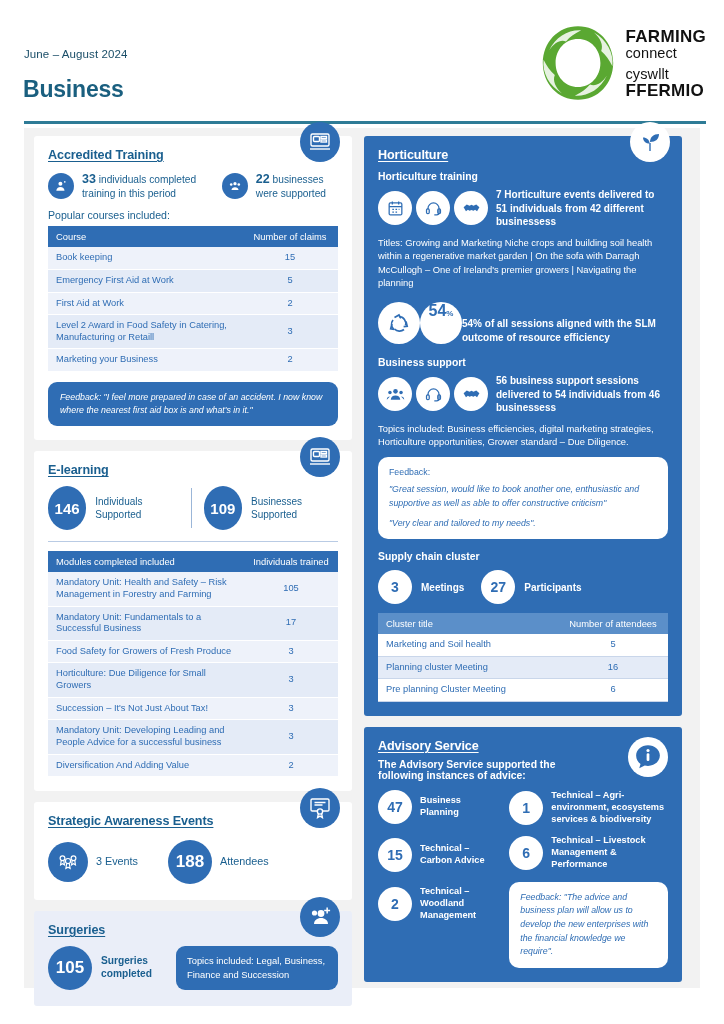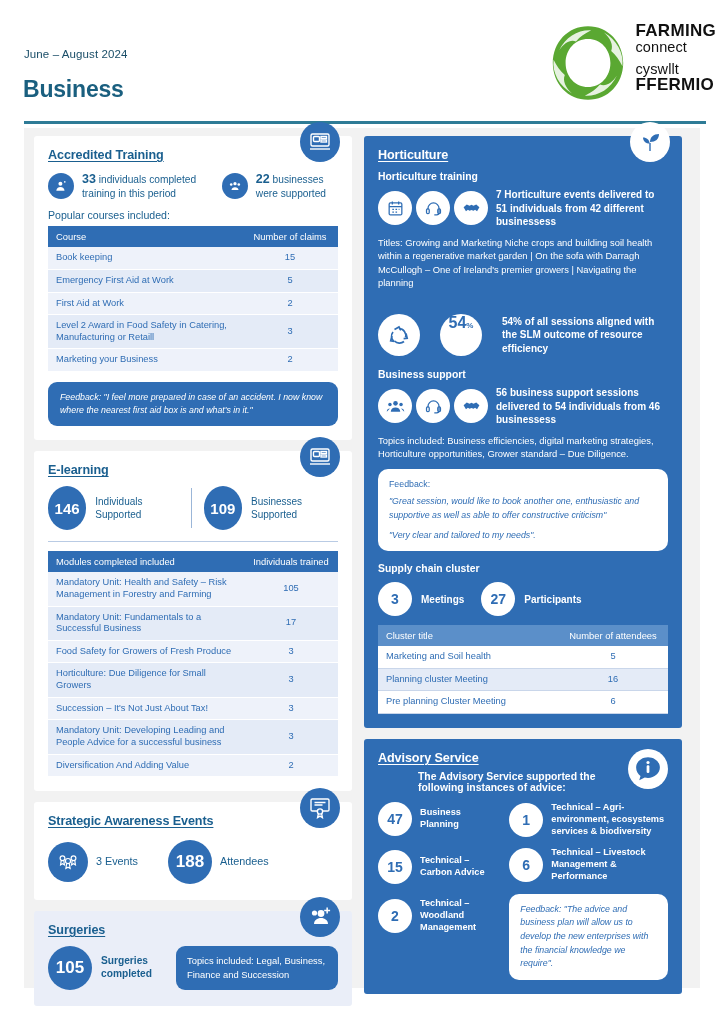--- a/index.html
+++ b/index.html
@@ -23,22 +23,22 @@
   }
   .date-line {
     position: absolute; left: 24px; top: 48px;
     font-size: 11.5px; color: #1a4e68; letter-spacing: .1px;
   }
   .page-title {
     position: absolute; left: 23px; top: 76px;
     font-size: 23px; font-weight: bold; color: #1a5f7f; letter-spacing: -.2px;
   }
   .logo-wrap {
-    position: absolute; right: 8px; top: 22px;
-    display: flex; gap: 8px;
+    position: absolute; right: 18px; top: 22px;
+    display: flex; align-items: center; gap: 8px;
   }
   .logo-mark { width: 80px; height: 82px; display:block; }
   .logo-text { line-height: 1.0; }
   .logo-text .l1 { font-size: 17px; font-weight: bold; color:#111; letter-spacing:.3px; }
   .logo-text .l2 { font-size: 14.5px; color:#111; letter-spacing:.1px; margin-top:1px;}
   .logo-text .l3 { font-size: 14.5px; color:#111; letter-spacing:.1px; margin-top:7px;}
   .logo-text .l4 { font-size: 17px; font-weight: bold; color:#111; letter-spacing:.3px; margin-top:0px;}
 
   .rule {
     position: absolute; left: 24px; right: 18px; top: 121px;
@@ -150,21 +150,21 @@
 
   
   .icon-trio { display:flex; align-items:center; gap:4px; }
   .ic-circ {
     width:34px;height:34px;border-radius:50%;background:#ffffff;
     display:flex;align-items:center;justify-content:center;flex:0 0 auto;
   }
   .trio-row { display:flex; align-items:center; gap:8px; margin-top:6px; }
   .trio-text { font-size:10px; font-weight:bold; color:#fff; line-height:1.35; }
 
-  .pct-row { display:flex; align-items:center; gap:20px; margin-top:24px; }
+  .pct-row { display:flex; align-items:flex-end; gap:0; margin-top:12px; }
   .pct-circ {
     width:42px;height:42px;border-radius:50%;background:#fff;color:#2f6db4;
     display:flex;align-items:baseline;justify-content:center;font-weight:bold;font-size:16px;
   }
   .pct-circ sup { font-size:8px; }
 
   .sc-row { display:flex; align-items:center; gap:9px; margin-top:8px; }
   .sc-circ {
     width:34px;height:34px;border-radius:50%;background:#fff;color:#2f6db4;
     display:flex;align-items:center;justify-content:center;font-weight:bold;font-size:14px;
@@ -544,21 +544,21 @@
         <div class="corner-icon white-bg" style="top:10px; right:14px;">
           <svg width="30" height="30" viewBox="0 0 24 24" fill="#2f6db4">
             <path d="M12 2.5c5.2 0 9.5 3.7 9.5 8.3 0 4.6-4.3 8.3-9.5 8.3-.9 0-1.8-.1-2.6-.3L5 21l1-3.4C4.1 16.1 2.5 13.8 2.5 10.8c0-4.6 4.3-8.3 9.5-8.3z"></path>
             <g fill="#fff">
                 <circle cx="12" cy="6.8" r="1.25"></circle>
                 <rect x="10.9" y="9" width="2.2" height="6.2" rx="1"></rect>
               </g>
           </svg>
         </div>
         <div class="card-title">Advisory Service</div>
-        <div class="sub-label" style="margin-top:6px; width:225px;margin-left:40px;">The Advisory Service supported the following instances of advice:</div>
+        <div class="sub-label" style="margin-top:6px; width:225px;">The Advisory Service supported the following instances of advice:</div>
 
         <div class="adv-grid">
           <div class="adv-col adv-col-a">
             <div class="adv-item">
               <div class="adv-circ">47</div>
               <div class="adv-lbl">Business Planning</div>
             </div>
             <div class="adv-item">
               <div class="adv-circ">15</div>
               <div class="adv-lbl">Technical – Carbon Advice</div>

